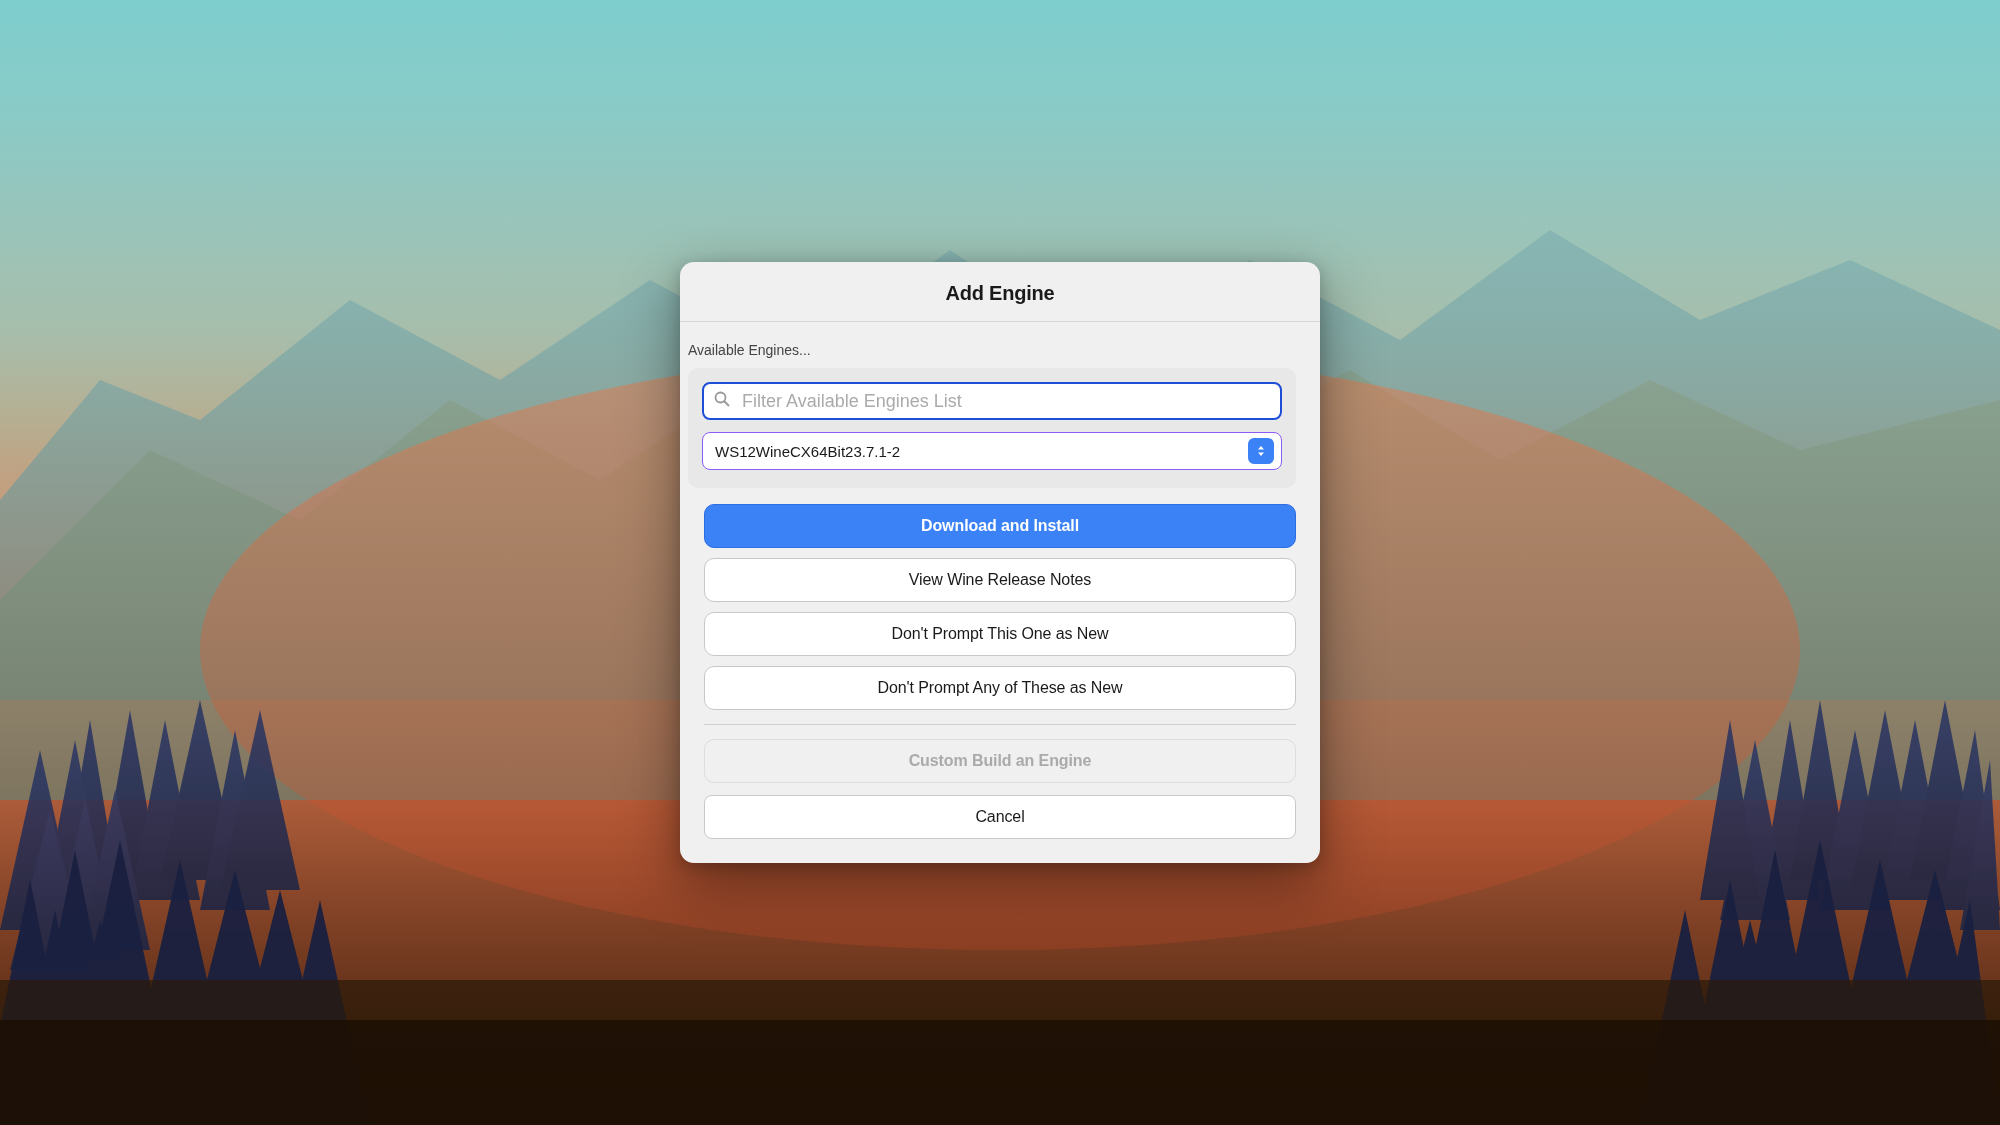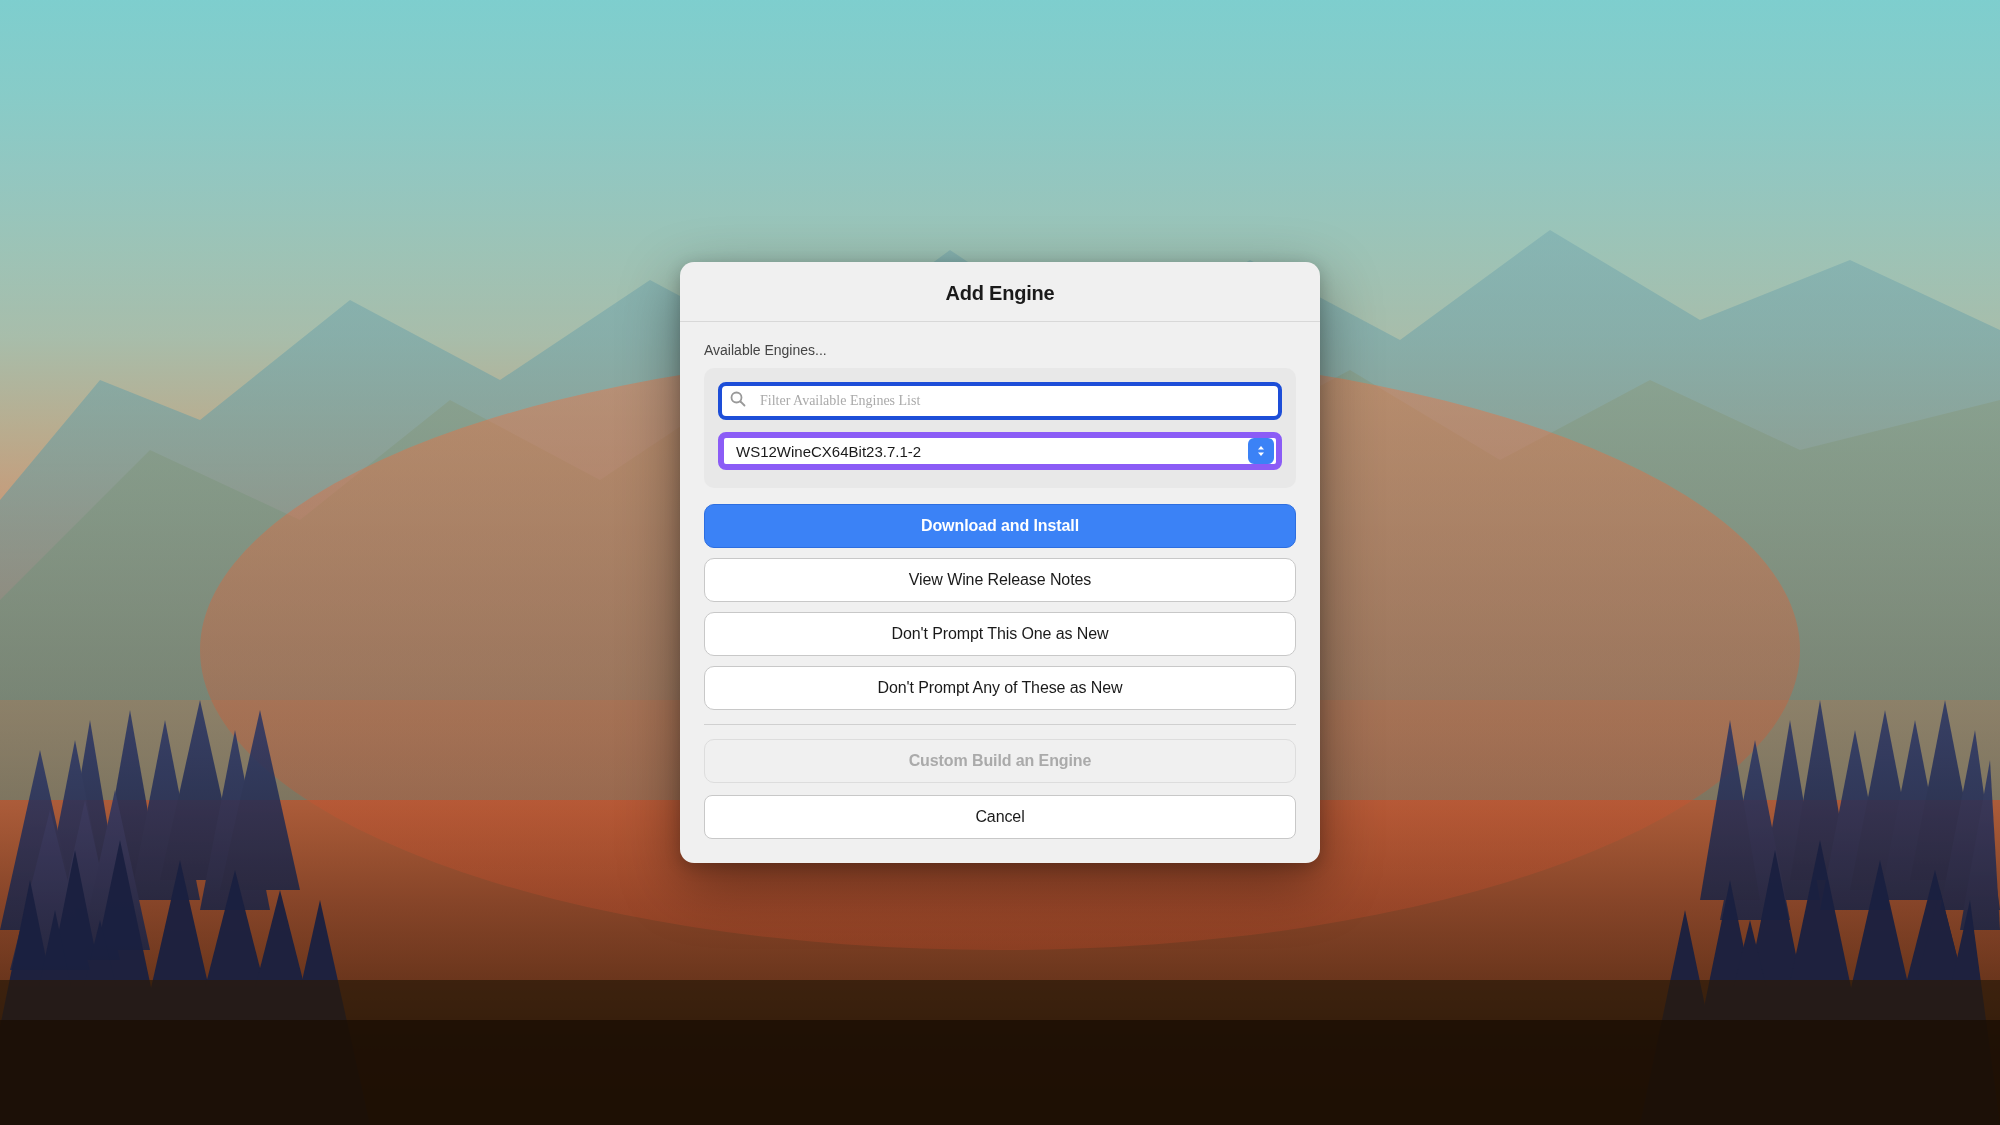--- a/index.html
+++ b/index.html
@@ -73,21 +73,21 @@
     }
 
     .dialog-title {
       font-size: 20px;
       font-weight: 700;
       color: #1a1a1a;
       letter-spacing: -0.2px;
     }
 
     .dialog-body {
-      padding: 20px 24px 0 24px;
+      padding: 20px 24px 0 8px;
     }
 
     .available-engines-label {
       font-size: 14px;
       color: #444;
       margin-bottom: 10px;
     }
 
     .engines-container {
       background: #e8e8e8;
@@ -108,42 +108,41 @@
       transform: translateY(-50%);
       color: #888;
       font-size: 16px;
       pointer-events: none;
     }
 
     .search-input {
       width: 100%;
       height: 38px;
       border-radius: 8px;
-      border: 4px solid #1d4ed8;
+      border: 2px solid #1d4ed8;
       background: #fff;
       padding: 0 12px 0 38px;
-      font-size: 14px;
+      font-size: 18px;
       color: #333;
       outline: none;
-      font-family: Liberation Serif, serif;
     }
 
     .search-input::placeholder {
       color: #aaa;
     }
 
     .dropdown-row {
       position: relative;
     }
 
     .engine-select {
       width: 100%;
       height: 38px;
       border-radius: 8px;
-      border: 6px solid #8b5cf6;
+      border: 1px solid #8b5cf6;
       background: #fff;
       padding: 0 38px 0 12px;
       font-size: 15px;
       color: #1a1a1a;
       appearance: none;
       -webkit-appearance: none;
       outline: none;
       cursor: pointer;
     }
 

